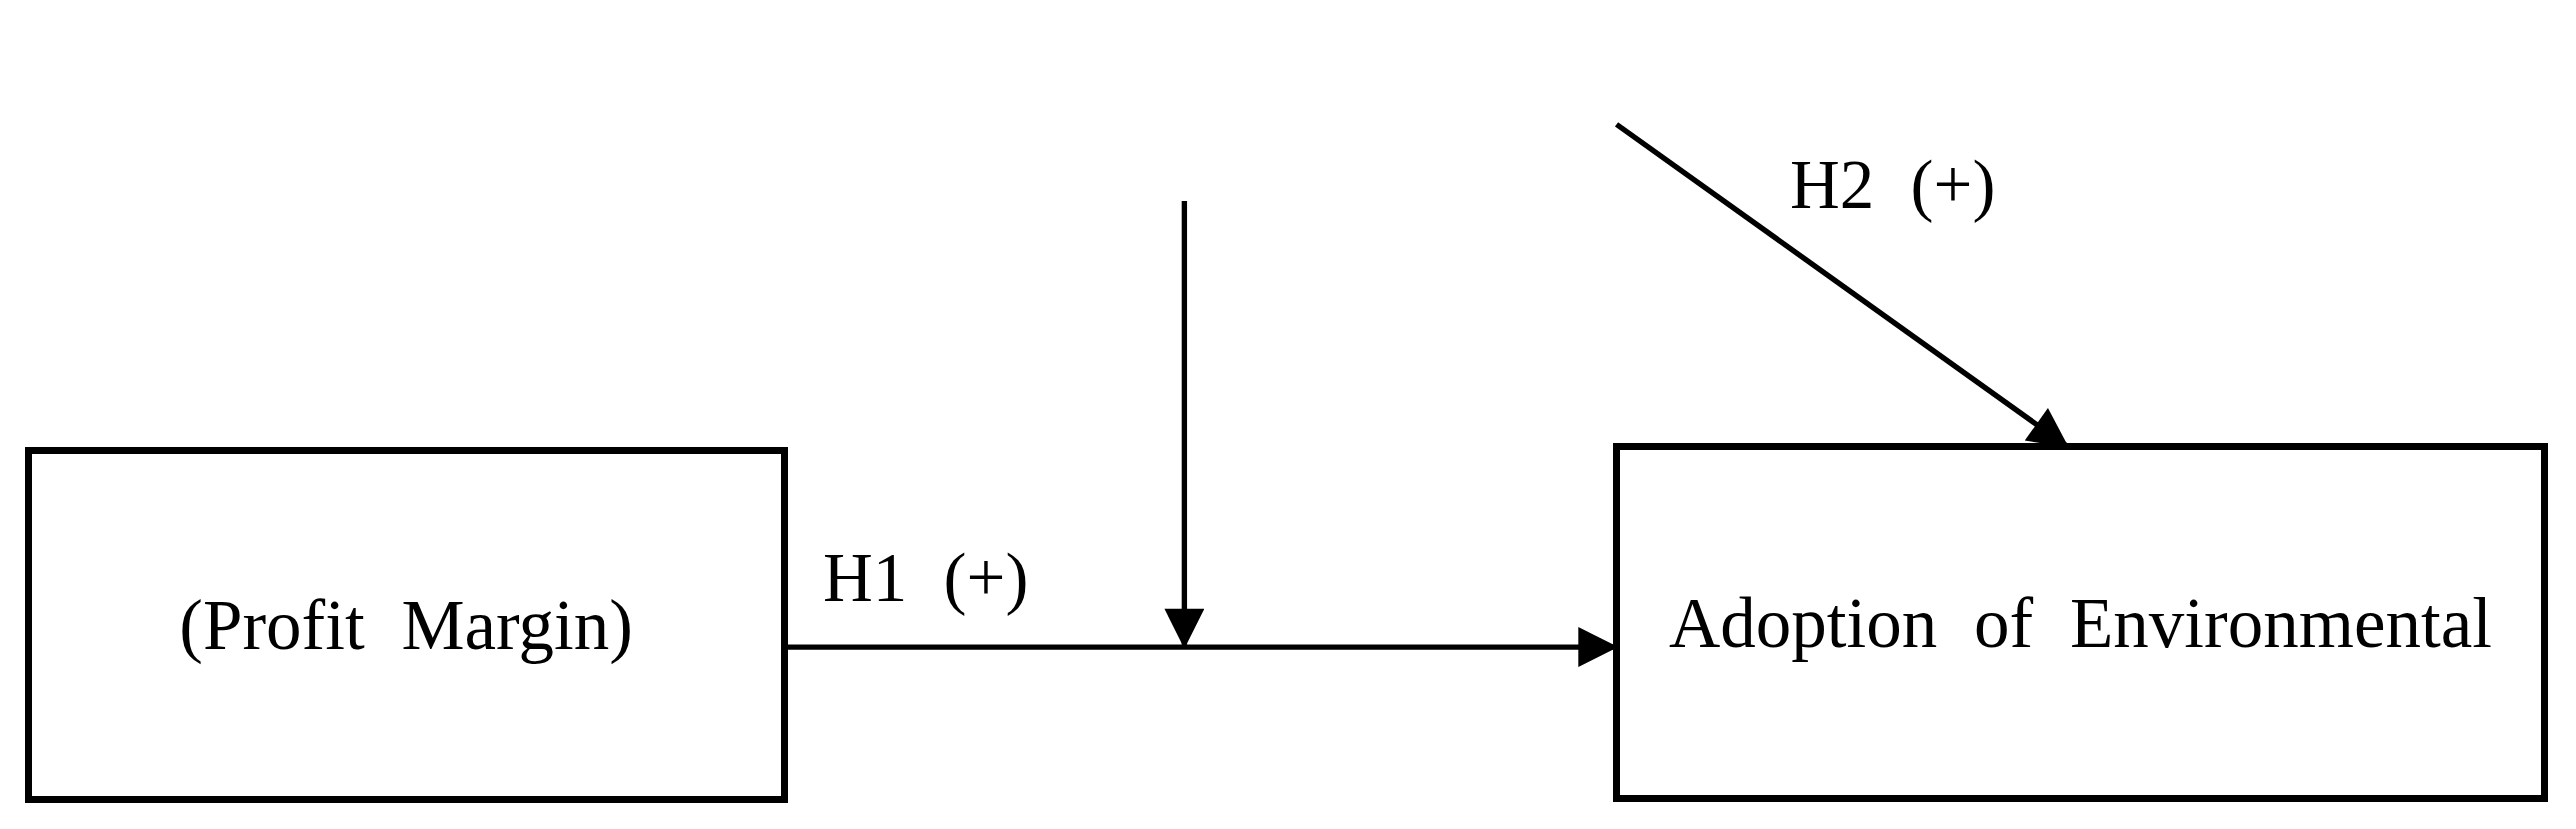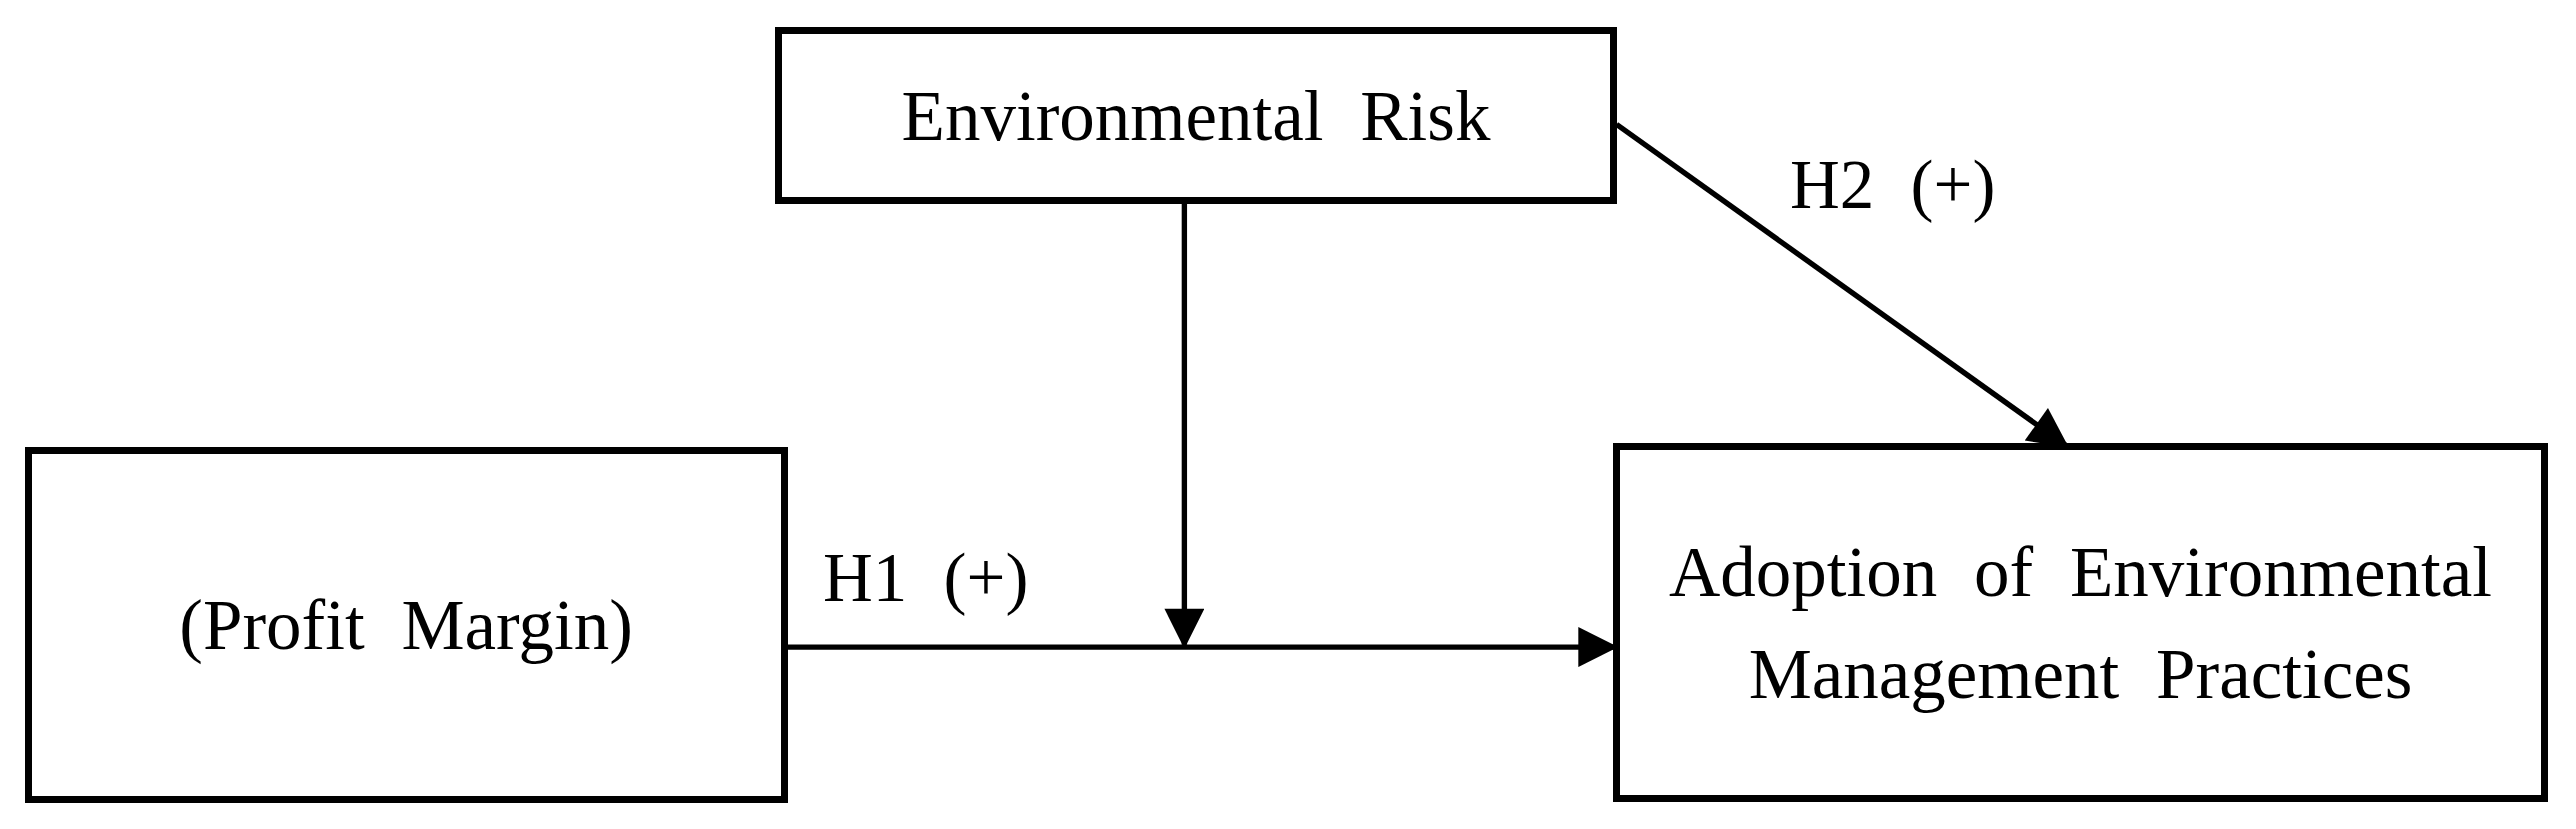--- a/index.html
+++ b/index.html
@@ -73,31 +73,27 @@
       </marker>
     </defs>
 
     <line x1="1025" y1="843" x2="2102" y2="843" style="stroke: var(--ink, #000000); stroke-width: 7;" marker-end="url(#arrowhead)"></line>
 
     <line x1="2105" y1="162" x2="2690" y2="580" style="stroke: var(--ink, #000000); stroke-width: 7;" marker-end="url(#arrowhead)"></line>
 
     <line x1="1542" y1="262" x2="1542" y2="840" style="stroke: var(--ink, #000000); stroke-width: 7;" marker-end="url(#arrowhead)"></line>
   </svg>
 
-  <div class="node node-top">
-    <div class="node-line">Environmental Risk</div>
-  </div>
 
   <div class="node node-left">
     <div class="node-line">(Profit Margin)</div>
   </div>
 
   <div class="node node-right">
     <div class="node-line">Adoption of Environmental</div>
-    <div class="node-line">Management Practices</div>
   </div>
 
   <div class="edge-label h1-label">H1 (+)</div>
 
   <div class="edge-label h2-label">H2 (+)</div>
 
 
 </div>
 
 

